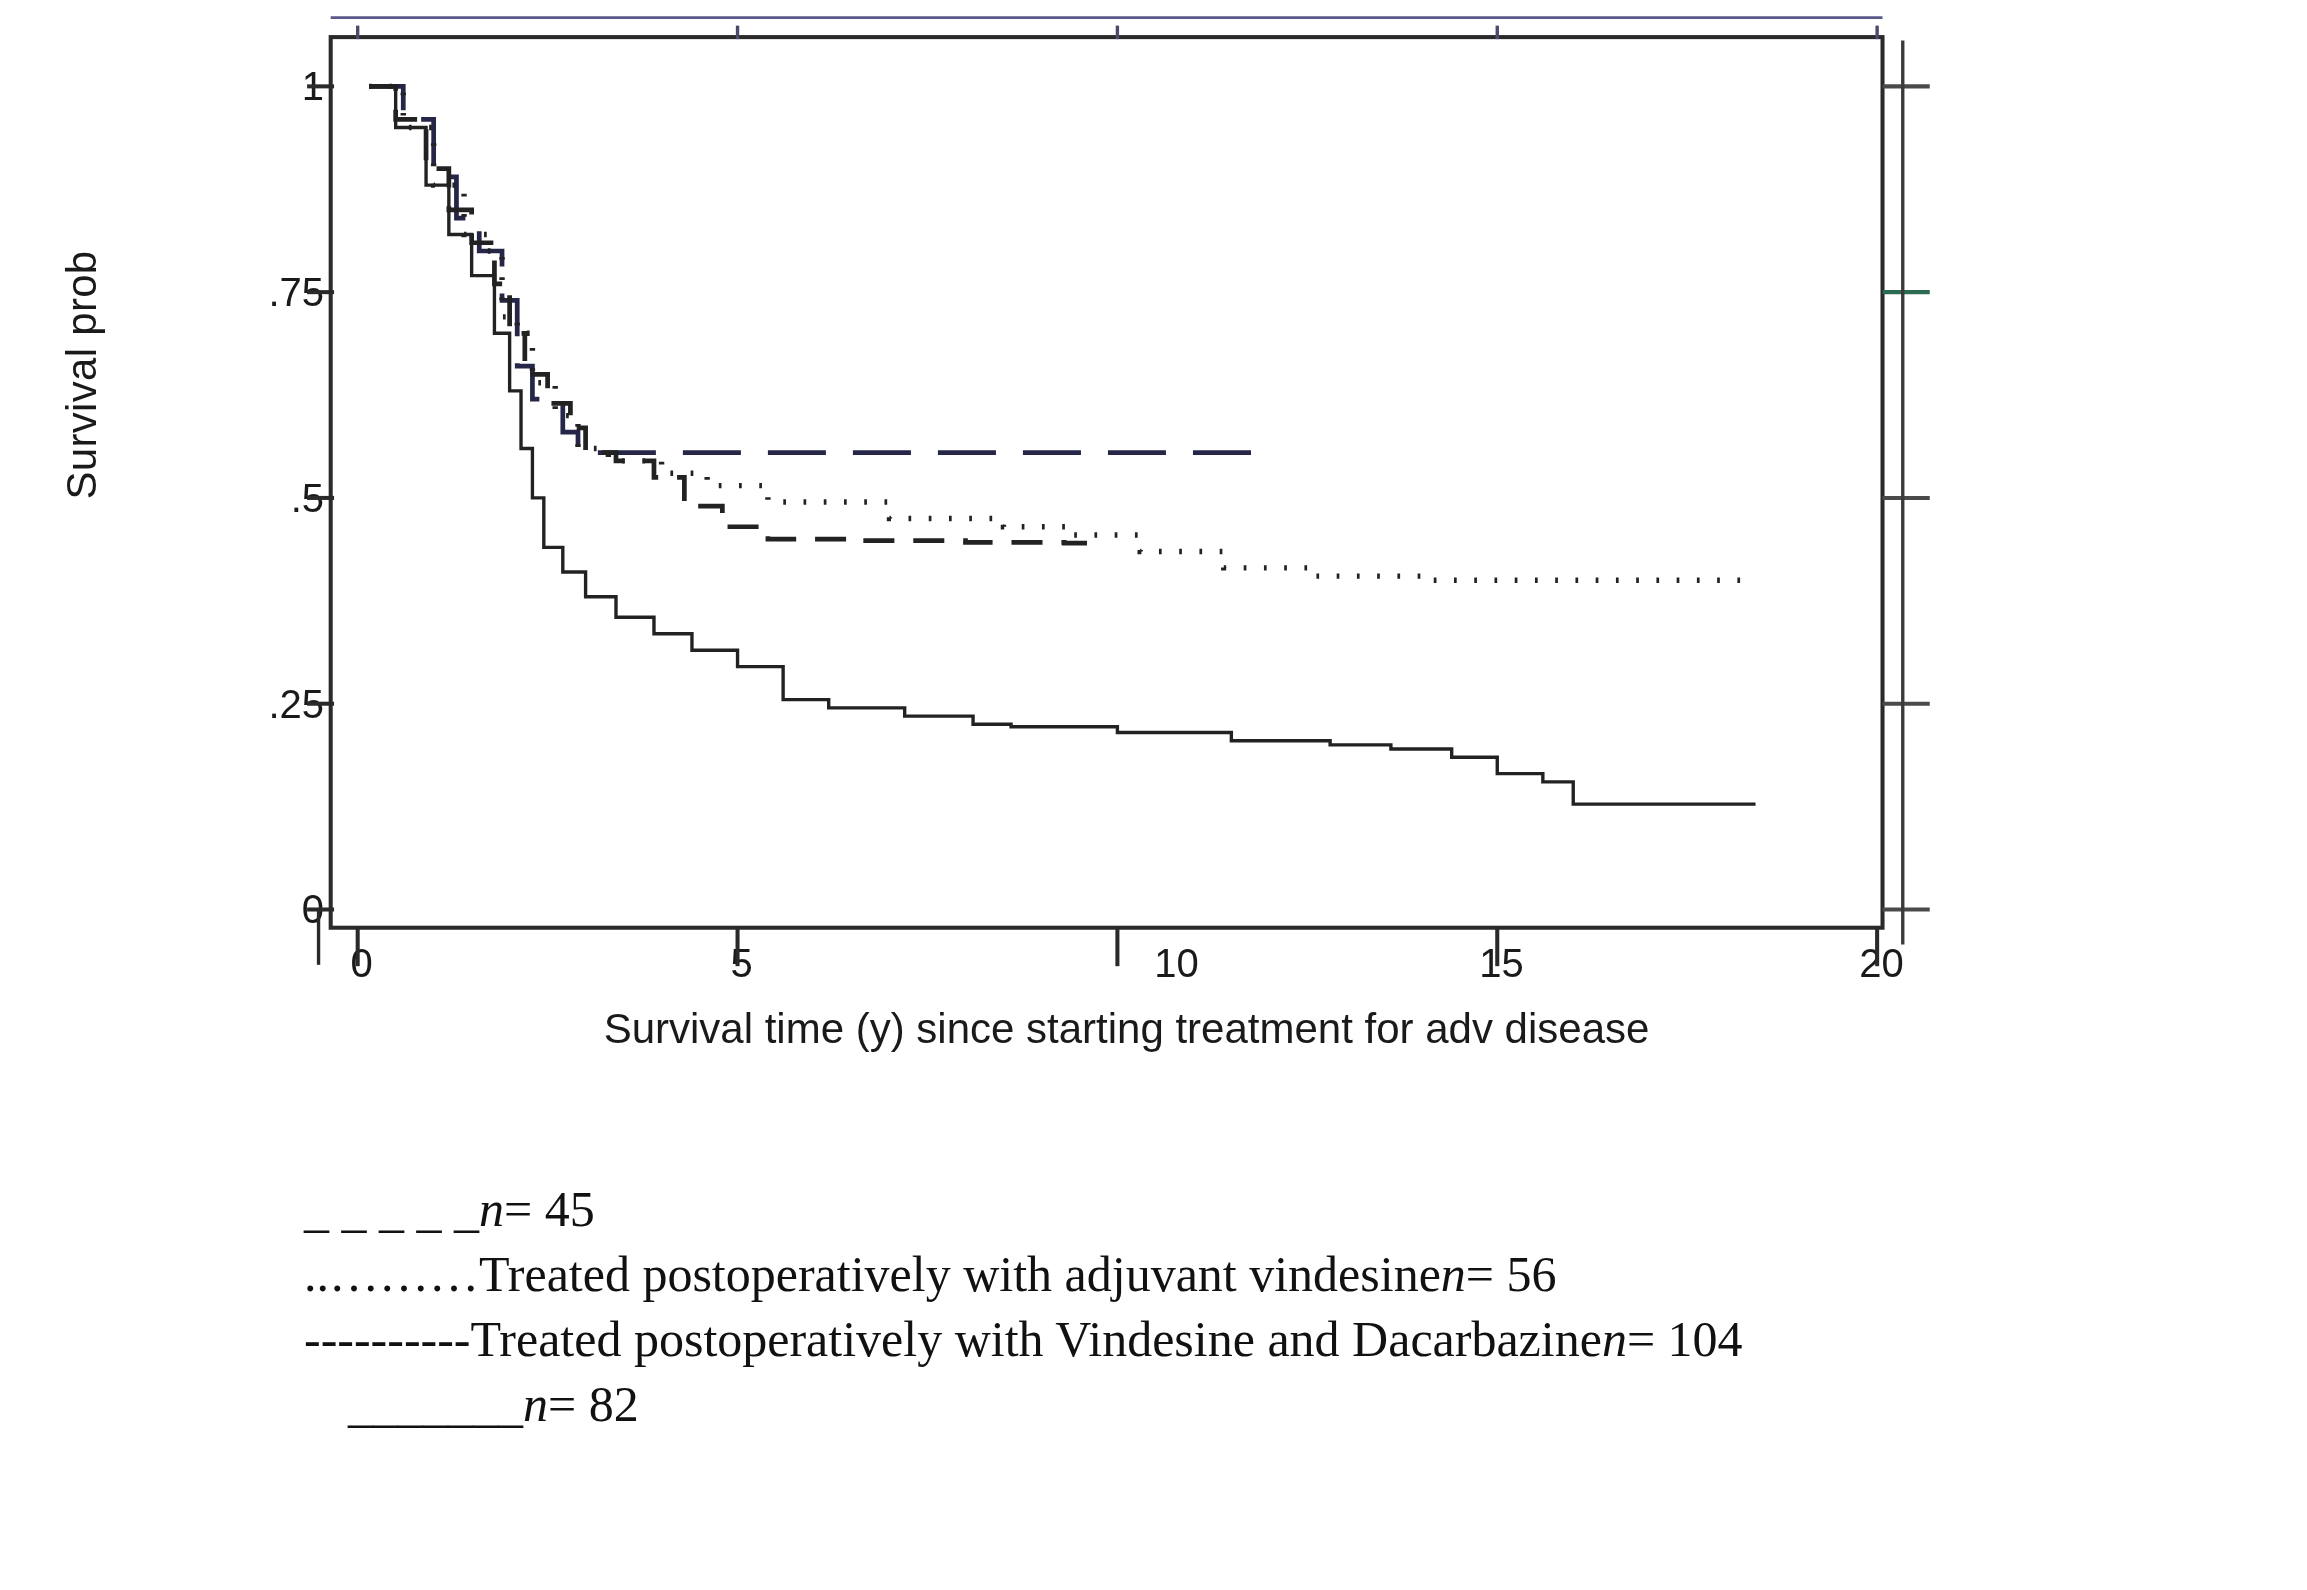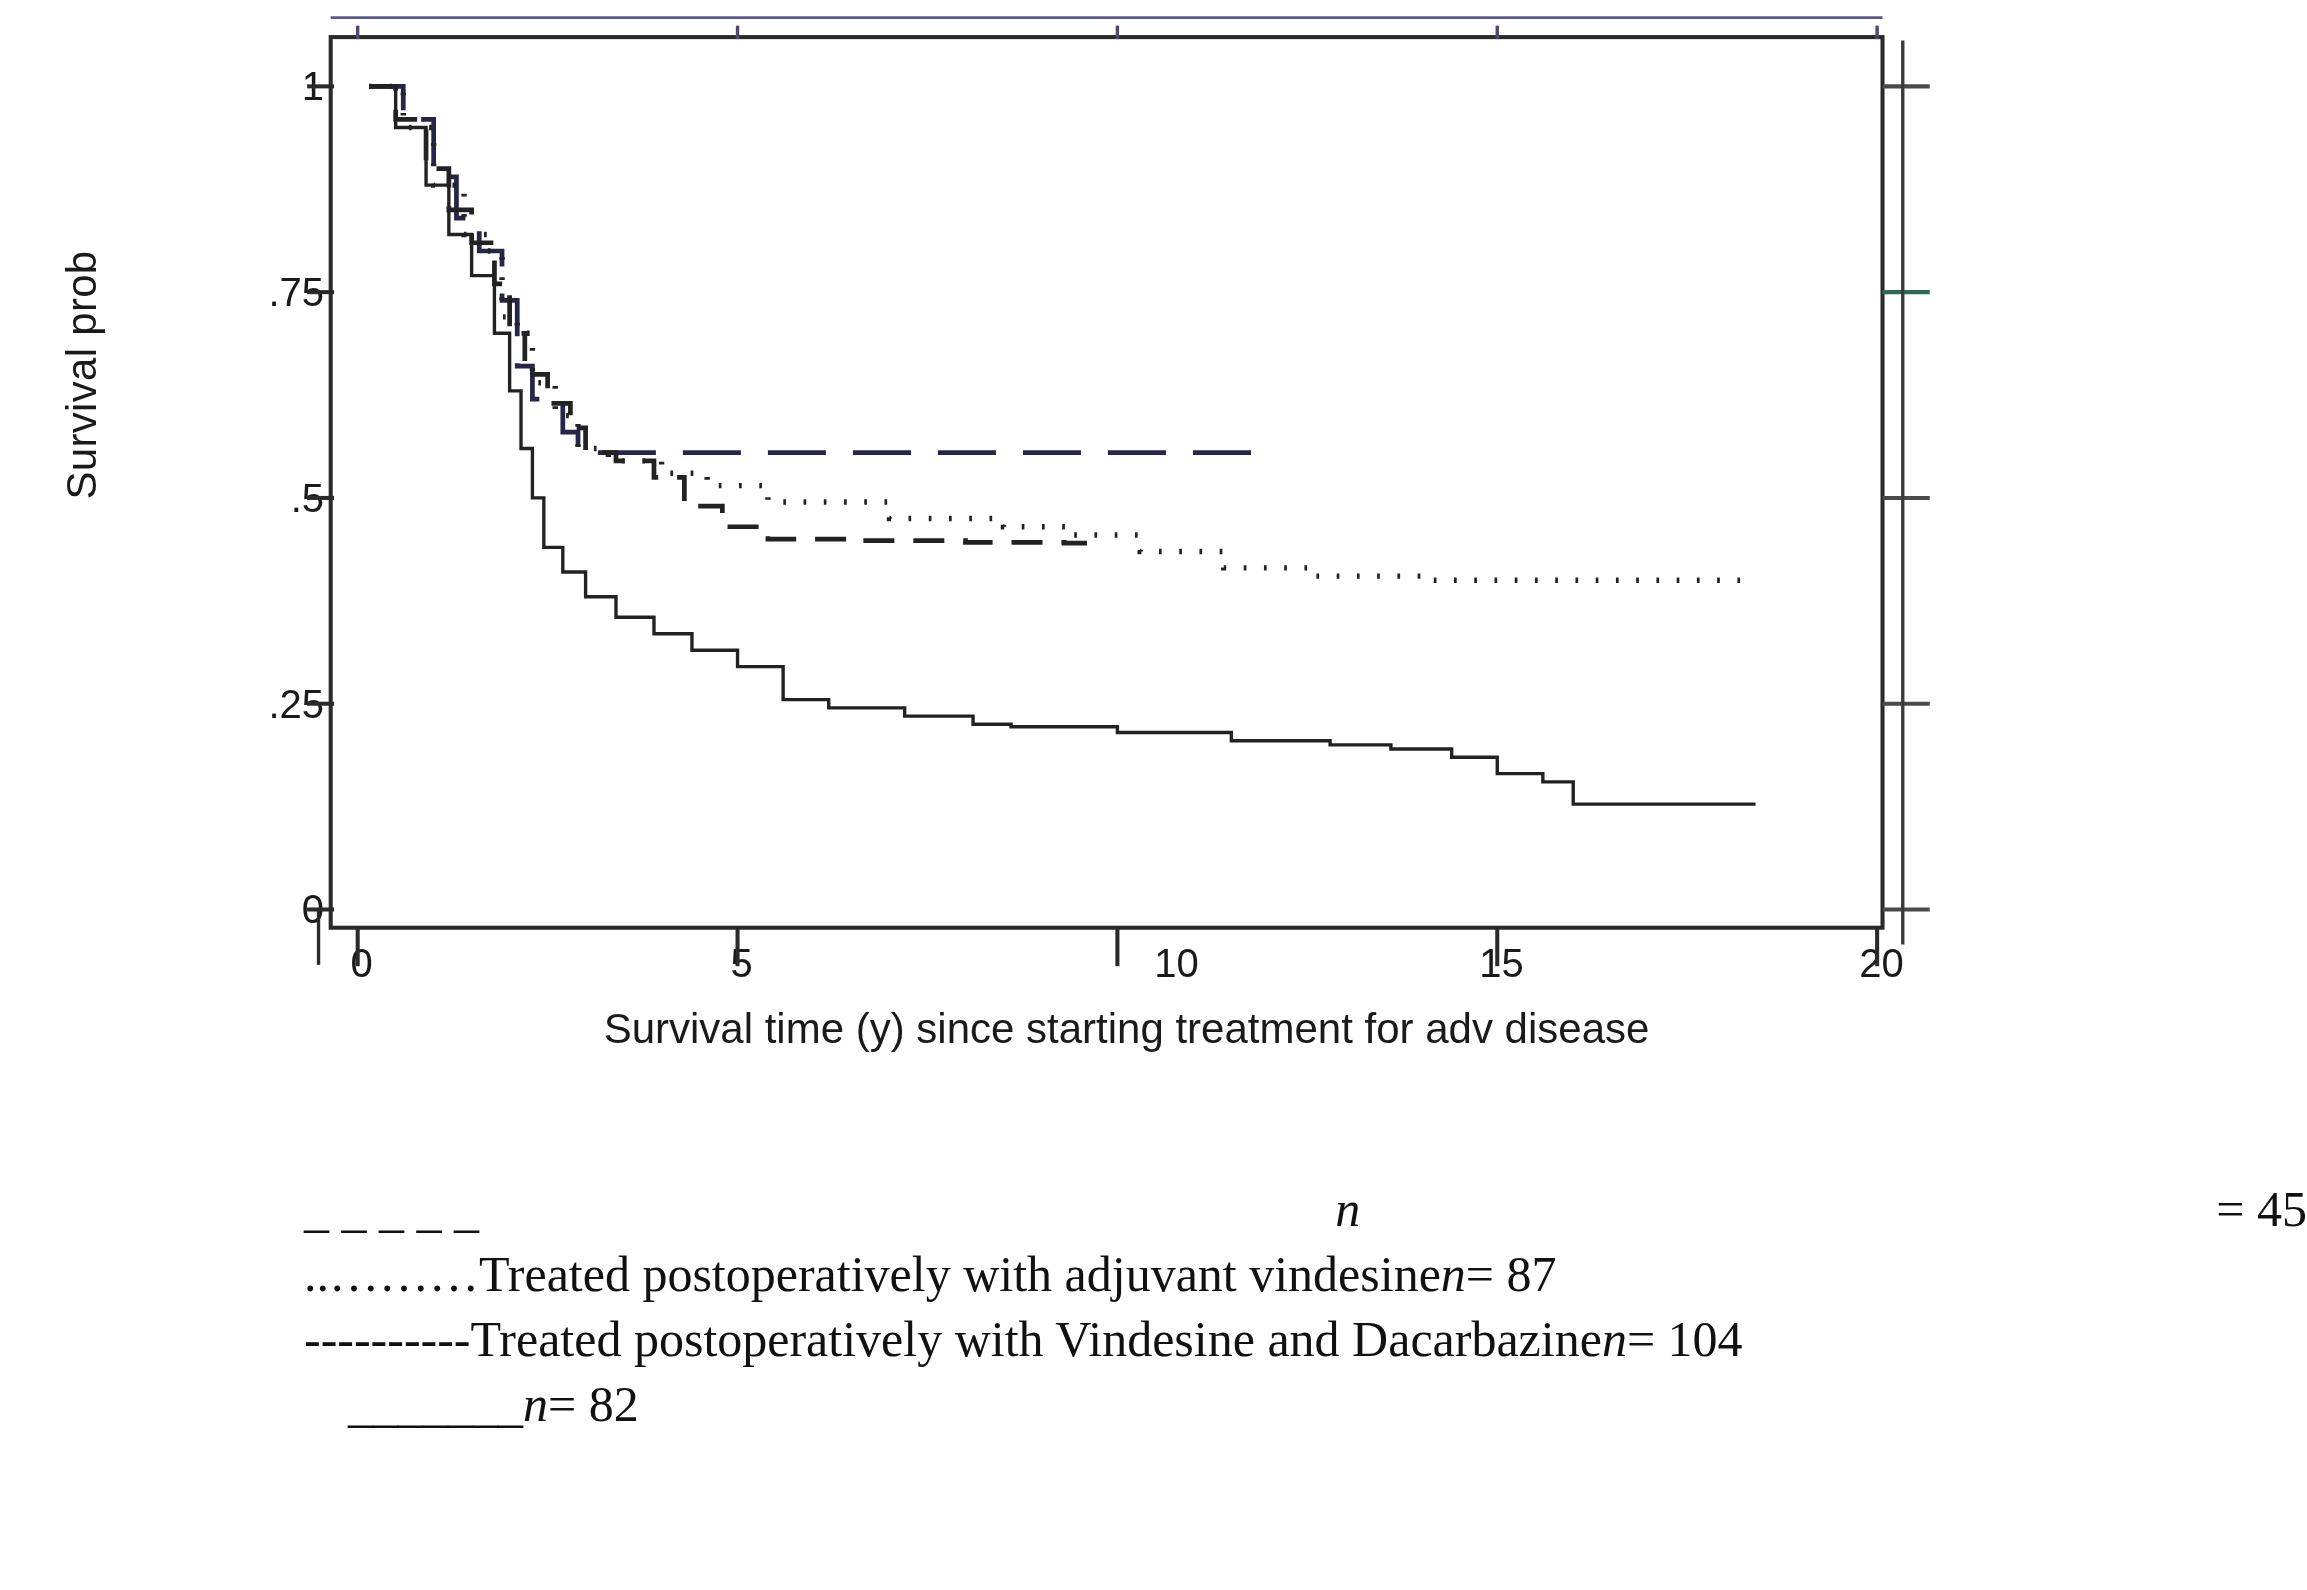--- a/index.html
+++ b/index.html
@@ -97,21 +97,21 @@
     font-family: "Liberation Serif", serif;
     display: inline-block;
     text-align: left;
   }
   .legend-row .txt {
     font-family: "Liberation Serif", serif;
   }
   .legend-row .ital {
     font-style: italic;
   }
-  .row-1 { padding-left: 304px; justify-content: space-between; }
+  .row-1 { padding-left: 304px; }
   .row-2 { padding-left: 304px; }
   .row-3 { padding-left: 304px; }
   .row-4 { padding-left: 304px; margin-left: 44px; }
 </style>
 </head>
 <body>
 
 <div id="figure">
 
   <div class="plot-wrap">
@@ -185,21 +185,21 @@
   <div class="legend">
     <div class="legend-row row-1">
       <span class="sample">_ _ _ _ _</span>
       <span class="txt ital">n</span>
       <span class="txt"> = 45</span>
     </div>
     <div class="legend-row row-2">
       <span class="sample">..………</span>
       <span class="txt">Treated postoperatively with adjuvant vindesine </span>
       <span class="txt ital">n</span>
-      <span class="txt">= 87</span>
+      <span class="txt">= 56</span>
     </div>
     <div class="legend-row row-3">
       <span class="sample">----------</span>
       <span class="txt"> Treated postoperatively with Vindesine and Dacarbazine </span>
       <span class="txt ital">n</span>
       <span class="txt">= 104</span>
     </div>
     <div class="legend-row row-4">
       <span class="sample">_______</span>
       <span class="txt ital">n</span>

